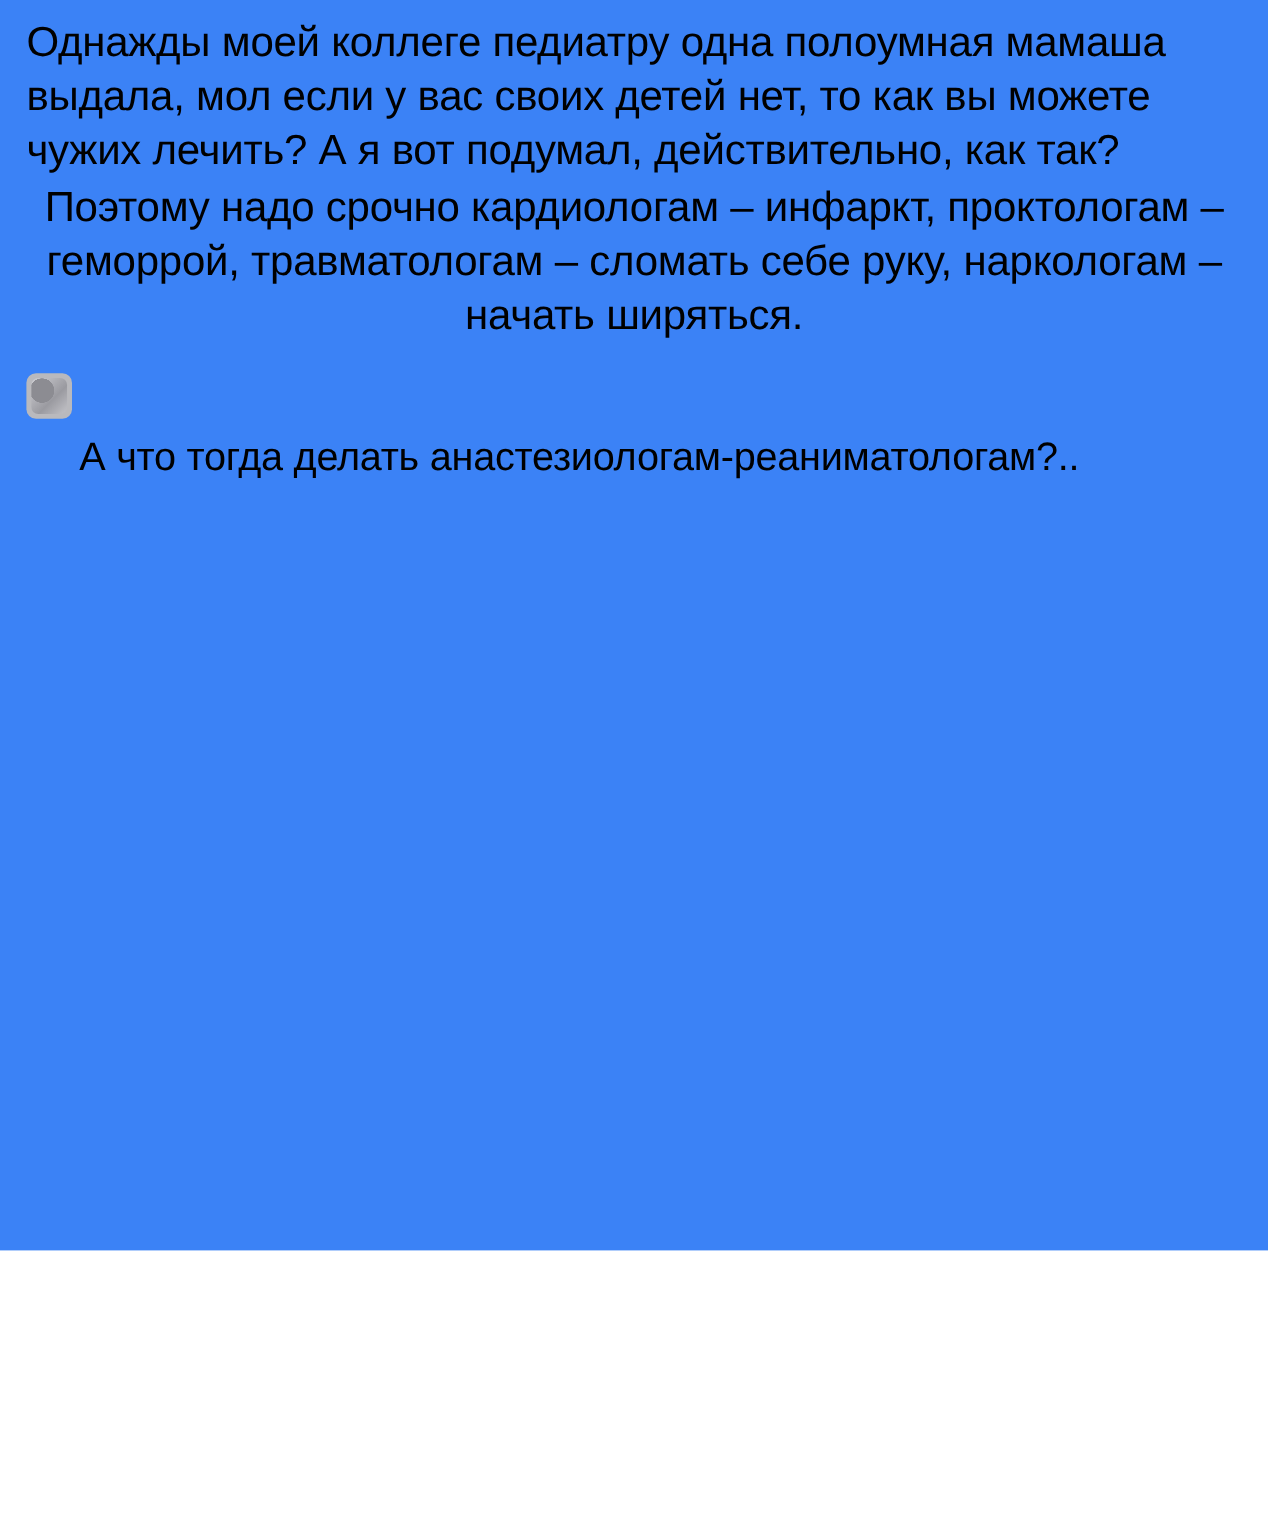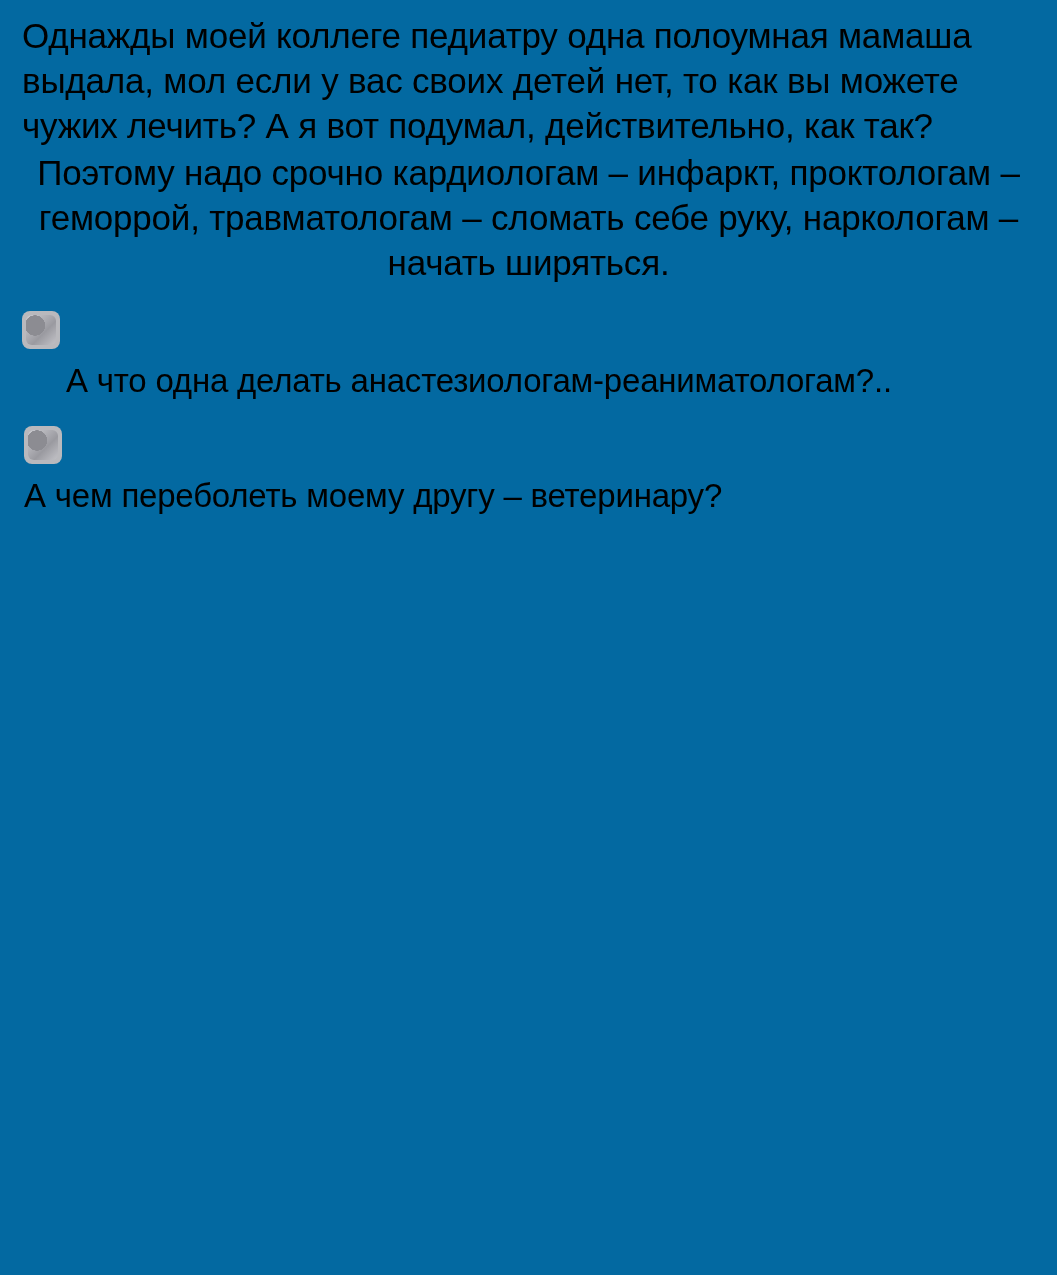--- a/index.html
+++ b/index.html
@@ -9,22 +9,22 @@
   }
   body {
     width: 1057px;
     height: 1280px;
     font-family: "Liberation Sans", sans-serif;
     color: #1a1a1a;
     overflow: hidden;
   }
   .screen {
     width: 1057px;
-    height: 1275px;
-    background: #0369a1;
+    height: 1042px;
+    background: #3b82f6;
     box-sizing: border-box;
     padding: 14px 22px 0 22px;
     position: relative;
   }
 
   
   .post-body {
     font-size: 35px;
     line-height: 1.285;
     letter-spacing: -0.2px;
@@ -119,29 +119,20 @@
 
   <div class="comments">
 
     <div class="comment indent-1">
       <div class="comment-head">
         <div class="avatar"></div>
         <div class="name-blur">
           
         </div>
       </div>
-      <div class="comment-text">А что одна делать анастезиологам-реаниматологам?..</div>
+      <div class="comment-text">А что тогда делать анастезиологам-реаниматологам?..</div>
     </div>
 
 
-    <div class="comment indent-0">
-      <div class="comment-head">
-        <div class="avatar"></div>
-        <div class="name-blur">
-          
-        </div>
-      </div>
-      <div class="comment-text">А чем переболеть моему другу – ветеринару?</div>
-    </div>
 
 
   </div>
 </div>
 
 </body></html>

